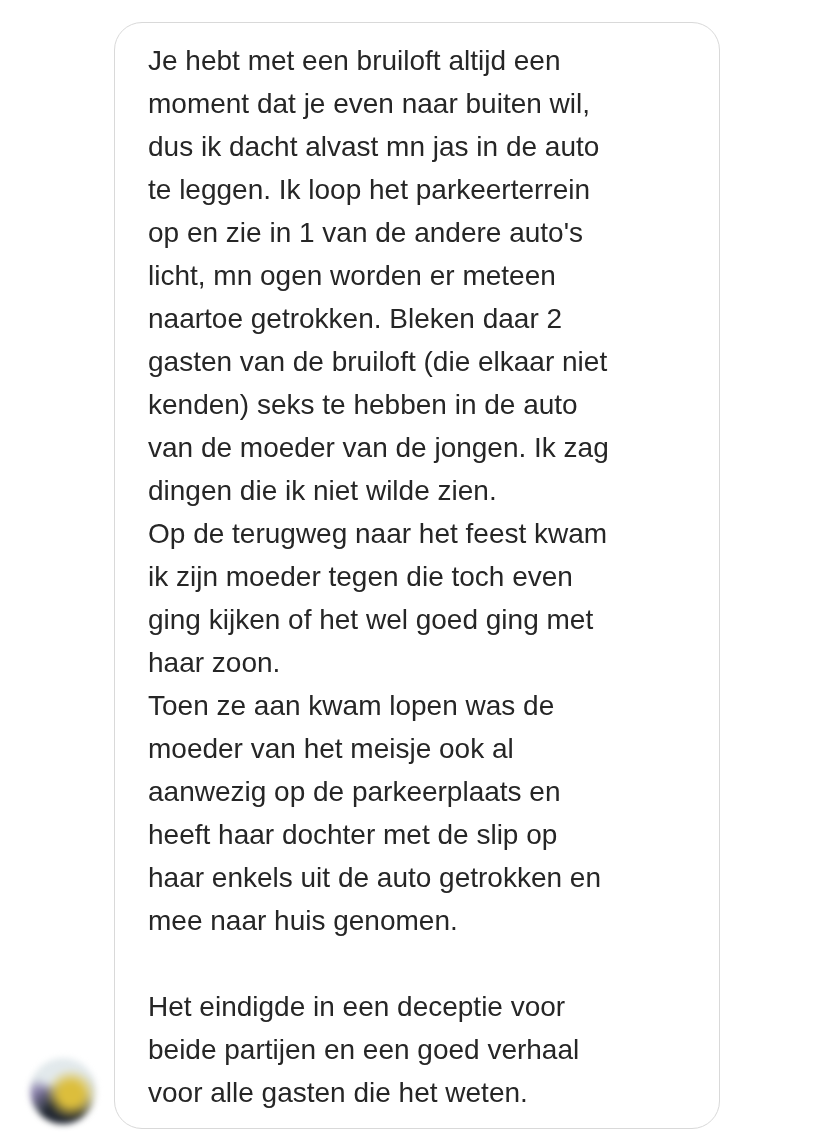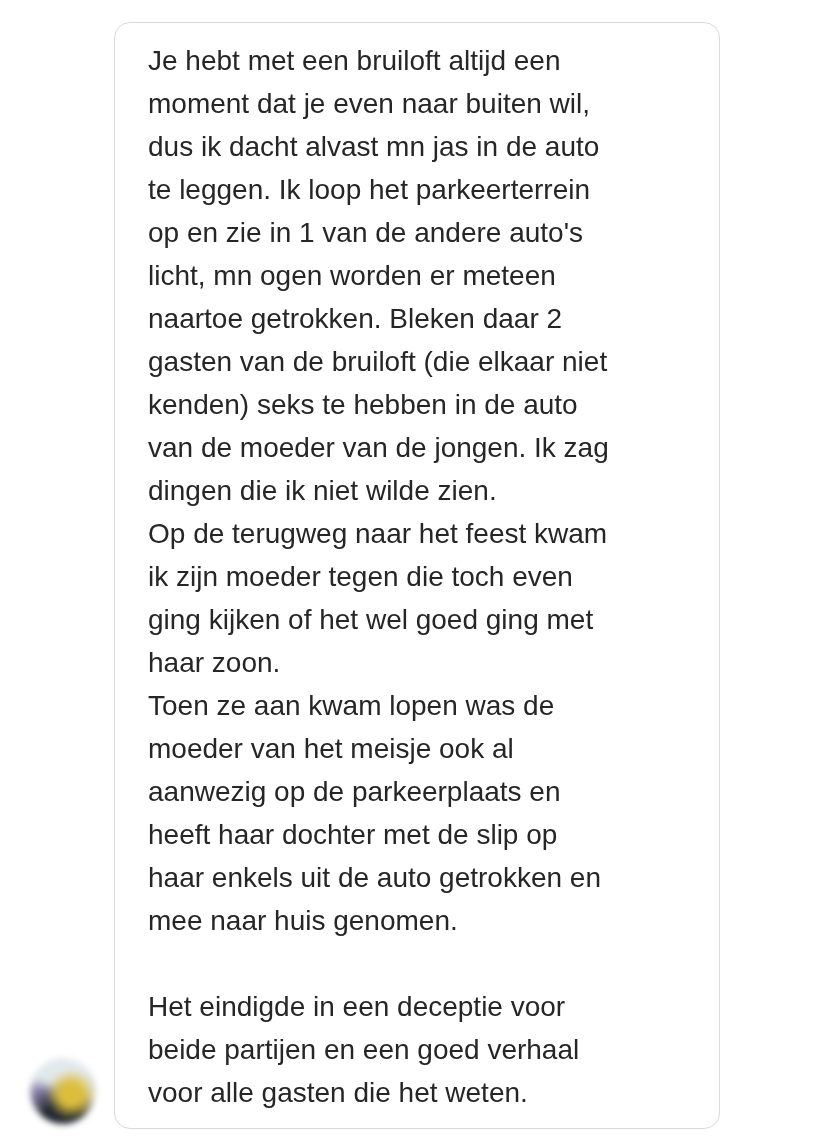--- a/index.html
+++ b/index.html
@@ -19,21 +19,21 @@
     left: 0; top: 0;
     width: 828px; height: 1143px;
   }
   .bubble {
     position: absolute;
     left: 114px; top: 22px;
     width: 606px;
     min-height: 1106px;
     background: var(--bubble-bg, #ffffff);
     border: 1.5px solid var(--bubble-border, #d9d9d9);
-    border-radius: 16px;
+    border-radius: 28px;
     padding: 16px 34px 14px 33px;
   }
   .bubble-text {
     color: var(--text, #262626);
     font-size: 28px;
     line-height: 43px;
     letter-spacing: 0px;
     white-space: pre-wrap;
     word-wrap: break-word;
   }

